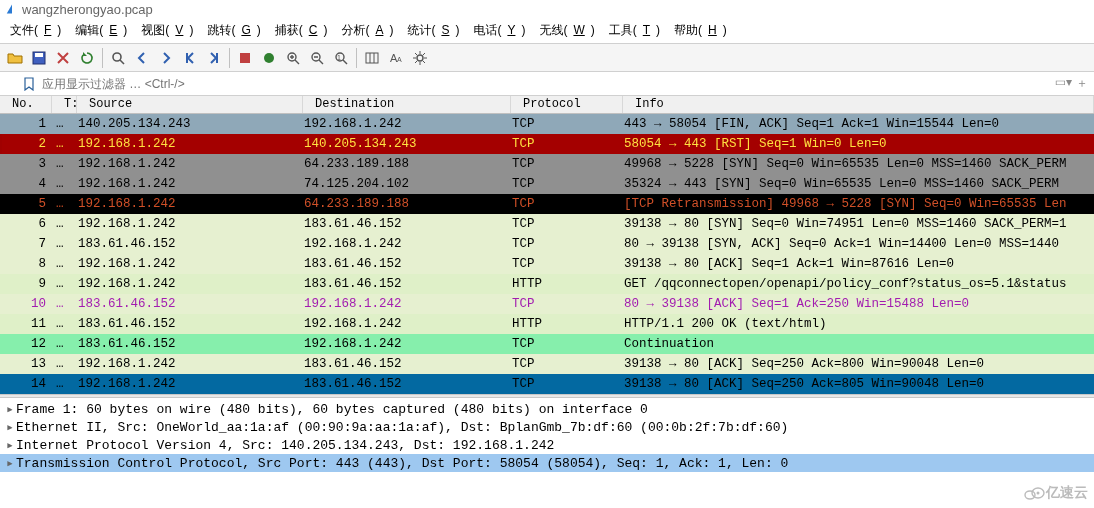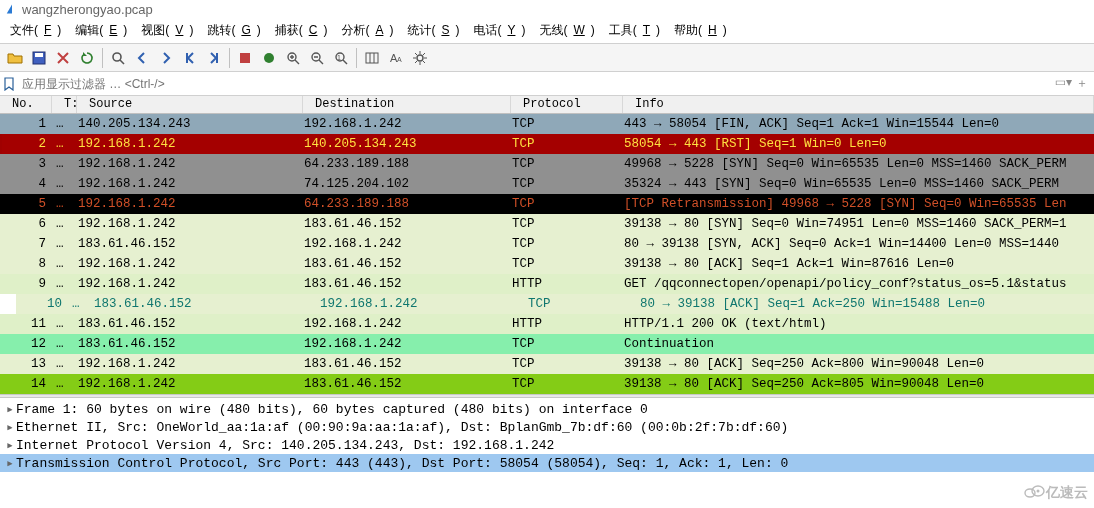--- a/index.html
+++ b/index.html
@@ -5,21 +5,21 @@
   * { box-sizing: border-box; margin: 0; padding: 0; }
   body { font-family: "Segoe UI", Tahoma, sans-serif; font-size: 12px; background: #fff; width:1094px; }
   .titlebar { display:flex; align-items:center; padding:2px 6px; background:#fff; color:#666; font-size:13px; height:18px;}
   .titlebar .fin-icon { width:12px; height:12px; margin-right:4px;}
   .menubar { display:flex; gap:2px; padding:2px 4px; font-size:12px; color:#000; border-bottom:1px solid #d0d0d0;}
   .menubar span { padding:2px 6px; cursor:default;}
   .mnemonic { text-decoration:underline; }
   .toolbar { display:flex; align-items:center; height:28px; padding:2px 4px; gap:2px; border-bottom:1px solid #d0d0d0; background:#f5f5f5;}
   .tbtn { width:22px; height:22px; display:flex; align-items:center; justify-content:center; border-radius:2px;}
   .tsep{width:1px; height:20px; background:#c0c0c0; margin:0 2px;}
-  .filterbar{display:flex; align-items:center; height:24px; border-bottom:1px solid #d0d0d0;}
+  .filterbar{display:flex; align-items:center; height:24px; border-bottom:1px solid #d0d0d0;padding-left:20px;}
   .filterbar .bm{width:18px;display:flex;align-items:center;justify-content:center;color:#2a6099;}
   .filterbar input{flex:1; border:none; outline:none; font-size:12px; padding:2px 4px; background:#fff;}
   .filterbar .tail{display:flex;gap:4px;padding:0 6px;color:#888;}
   .headers{display:flex; background:#f0f0f0; border-bottom:1px solid #c0c0c0; font-family:"Courier New",monospace; font-size:12px; height:18px;}
   .col-no{width:52px;} .col-t{width:22px;} .col-src{width:226px;} .col-dst{width:208px;} .col-proto{width:112px;} .col-info{flex:1;}
   .hc{padding:1px 12px; border-right:1px solid #d8d8d8; white-space:nowrap; overflow:hidden;}
   .rows{font-family:"Courier New",monospace; font-size:12.5px; }
   .row{display:flex; height:20px; align-items:center; white-space:nowrap; overflow:hidden; position:relative;}
   .row .c{padding:0 4px; overflow:hidden;}
   .row .c.no{width:52px;text-align:right;padding-right:6px;}
@@ -27,21 +27,21 @@
   .row .c.src{width:226px;}
   .row .c.dst{width:208px;}
   .row .c.proto{width:112px;}
   .row .c.info{flex:1;}
   .edge-mark{position:absolute;left:0;top:0;bottom:0;width:10px;border-left:2px solid #a00000;}
   .panesplit{height:4px;background:#e8e8e8;border-top:1px solid #c8c8c8;border-bottom:1px solid #c8c8c8;}
   .details{font-family:"Courier New",monospace; font-size:13px; padding:2px 0;}
   .drow{display:flex;align-items:center;padding:1px 4px;}
   .drow .tw{width:12px;color:#666;text-align:center;}
   .drow.sel{background:#9ec8f0;}
-  .watermark{position:fixed; right:6px; bottom:6px; color:#bbb; font-size:14px; display:flex; font-weight:bold;}
+  .watermark{position:fixed; right:6px; bottom:6px; color:#bbb; font-size:14px; display:flex; align-items:center; font-weight:bold;}
   svg{display:block;}
 </style>
 </head>
 <body>
 
 <div class="titlebar">
   <span class="fin-icon">
     <svg viewBox="0 0 16 16">
         <path d="M1 14 L8 2 L8 14 Z" fill="#2a7ad4"></path>
       </svg>
@@ -253,21 +253,21 @@
       <div class="c info">39138 → 80 [ACK] Seq=1 Ack=1 Win=87616 Len=0</div>
     </div>
     <div class="row" style="background: rgb(223, 240, 200); color: rgb(0, 0, 0);">
       <div class="c no">9</div>
       <div class="c t">…</div>
       <div class="c src">192.168.1.242</div>
       <div class="c dst">183.61.46.152</div>
       <div class="c proto">HTTP</div>
       <div class="c info">GET /qqconnectopen/openapi/policy_conf?status_os=5.1&amp;status</div>
     </div>
-    <div class="row" style="background: rgb(230, 240, 208); color: #0f766e; margin-left: 16px;">
+    <div class="row" style="background: rgb(230, 240, 208); color: #a21caf;">
       <div class="c no">10</div>
       <div class="c t">…</div>
       <div class="c src">183.61.46.152</div>
       <div class="c dst">192.168.1.242</div>
       <div class="c proto">TCP</div>
       <div class="c info">80 → 39138 [ACK] Seq=1 Ack=250 Win=15488 Len=0</div>
     </div>
     <div class="row" style="background: rgb(223, 240, 200); color: rgb(0, 0, 0);">
       <div class="c no">11</div>
       <div class="c t">…</div>
@@ -285,21 +285,21 @@
       <div class="c info">Continuation</div>
     </div>
     <div class="row" style="background: rgb(230, 240, 208); color: rgb(0, 0, 0);">
       <div class="c no">13</div>
       <div class="c t">…</div>
       <div class="c src">192.168.1.242</div>
       <div class="c dst">183.61.46.152</div>
       <div class="c proto">TCP</div>
       <div class="c info">39138 → 80 [ACK] Seq=250 Ack=800 Win=90048 Len=0</div>
     </div>
-    <div class="row" style="background: #84cc16; color: rgb(0, 0, 0);">
+    <div class="row" style="background: #0369a1; color: rgb(0, 0, 0);">
       <div class="c no">14</div>
       <div class="c t">…</div>
       <div class="c src">192.168.1.242</div>
       <div class="c dst">183.61.46.152</div>
       <div class="c proto">TCP</div>
       <div class="c info">39138 → 80 [ACK] Seq=250 Ack=805 Win=90048 Len=0</div>
     </div>
   </div>
 
 <div class="panesplit"></div>

